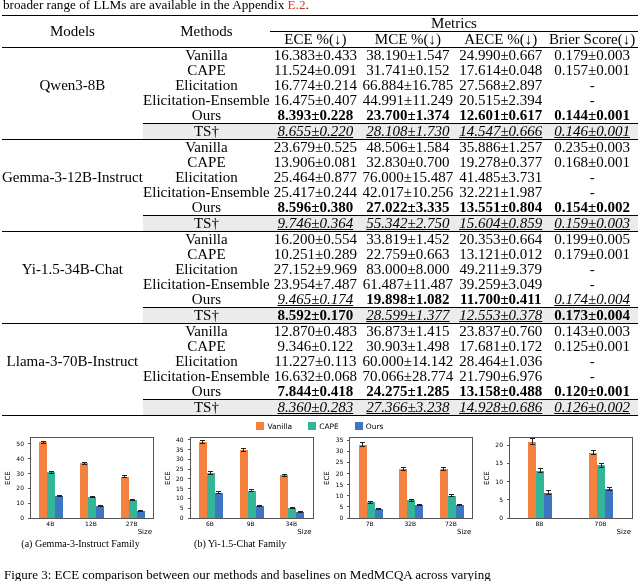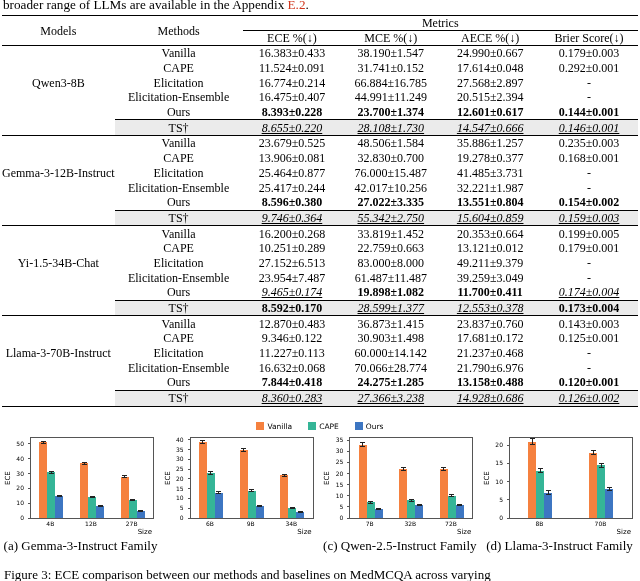--- a/index.html
+++ b/index.html
@@ -1,20 +1,20 @@
 <!DOCTYPE html>
 <html><head>
 <meta charset="utf-8">
 <style>
   html,body{margin:0;padding:0;}
   body{width:640px;height:581px;background:#fff;color:#000;font-family:"Liberation Serif",serif;position:relative;overflow:hidden;}
   .page{position:absolute;inset:0;}
   .intro{position:absolute;top:-3px;left:3px;font-size:13.2px;white-space:nowrap;}
   .intro .link{color:#d0361d;}
-  table.results{position:absolute;top:15px;left:2px;width:636px;border-collapse:collapse;font-size:12px;line-height:1;}
+  table.results{position:absolute;top:15px;left:2px;width:636px;border-collapse:collapse;font-size:15px;line-height:1;}
   th,td{padding:0;margin:0;text-align:center;vertical-align:middle;font-weight:normal;white-space:nowrap;}
   thead th{height:14px;border-bottom:0.8px solid #000;}
   thead tr:first-child th{border-top:1.4px solid #000;}
   tbody td{height:14.7px;}
   tbody tr.group-start td{border-top:0.8px solid #000;}
   .ts-shaded{background:#ebebeb;border-top:0.55px solid #000;}
   tbody:last-of-type tr.ts-row td{border-bottom:1.4px solid #000;}
   .s-b{font-weight:bold;}
   .s-iu{font-style:italic;text-decoration:underline;}
   .figure{position:absolute;top:420px;left:0;width:640px;}
@@ -29,21 +29,21 @@
   .errbar::before,.errbar::after{content:"";position:absolute;left:-2px;width:5px;height:1px;background:#222;}
   .errbar::before{top:0;}
   .errbar::after{bottom:0;}
   .ytickmark{position:absolute;left:-3px;width:3px;height:1px;background:#555;}
   .yticks{position:absolute;left:0;top:2px;width:24px;height:80px;}
   .ytick-label{position:absolute;right:2px;transform:translateY(-50%);font-size:6px;width:100%;text-align:right;}
   .xticks{position:absolute;left:28px;top:85px;width:122px;height:8px;font-size:6px;}
   .xtick-label{position:absolute;transform:translateX(-50%);}
   .ylabel{position:absolute;left:2px;top:50px;transform:rotate(-90deg);transform-origin:left top;font-size:7px;}
   .xlabel{position:absolute;left:28px;top:93px;width:122px;text-align:right;font-size:7px;}
-  .sub-caption{position:absolute;left:0;top:103px;width:100%;text-align:center;font-family:"Liberation Serif",serif;font-size:13px;}
+  .sub-caption{position:absolute;left:0;top:103px;width:100%;text-align:center;font-family:"Liberation Serif",serif;font-size:10px;}
   .main-caption{position:absolute;top:567px;left:4px;width:632px;font-size:13px;white-space:nowrap;}
 </style>
 </head>
 <body>
 
 <div class="page">
 
   <div class="intro"><span>broader range of LLMs are available in the Appendix </span><span class="link">E.2</span><span>.</span></div>
 
   <table class="results">
@@ -75,21 +75,21 @@
           <td class="val s-n">16.383±0.433</td>
           <td class="val s-n">38.190±1.547</td>
           <td class="val s-n">24.990±0.667</td>
           <td class="val s-n">0.179±0.003</td>
         </tr>
         <tr>
           <td class="method">CAPE</td>
           <td class="val s-n">11.524±0.091</td>
           <td class="val s-n">31.741±0.152</td>
           <td class="val s-n">17.614±0.048</td>
-          <td class="val s-n">0.292±0.001</td>
+          <td class="val s-n">0.157±0.001</td>
         </tr>
         <tr>
           <td class="method">Elicitation</td>
           <td class="val s-n">16.774±0.214</td>
           <td class="val s-n">66.884±16.785</td>
           <td class="val s-n">27.568±2.897</td>
           <td class="val s-n">-</td>
         </tr>
         <tr>
           <td class="method">Elicitation-Ensemble</td>
@@ -157,35 +157,35 @@
           <td class="val ts-shaded s-iu">9.746±0.364</td>
           <td class="val ts-shaded s-iu">55.342±2.750</td>
           <td class="val ts-shaded s-iu">15.604±0.859</td>
           <td class="val ts-shaded s-iu">0.159±0.003</td>
         </tr>
       </tbody>
       <tbody>
         <tr class="group-start">
           <td class="model" rowspan="5">Yi-1.5-34B-Chat</td>
           <td class="method">Vanilla</td>
-          <td class="val s-n">16.200±0.268</td>
+          <td class="val s-n">16.200±0.554</td>
           <td class="val s-n">33.819±1.452</td>
           <td class="val s-n">20.353±0.664</td>
           <td class="val s-n">0.199±0.005</td>
         </tr>
         <tr>
           <td class="method">CAPE</td>
           <td class="val s-n">10.251±0.289</td>
           <td class="val s-n">22.759±0.663</td>
           <td class="val s-n">13.121±0.012</td>
           <td class="val s-n">0.179±0.001</td>
         </tr>
         <tr>
           <td class="method">Elicitation</td>
-          <td class="val s-n">27.152±6.513</td>
+          <td class="val s-n">27.152±9.969</td>
           <td class="val s-n">83.000±8.000</td>
           <td class="val s-n">49.211±9.379</td>
           <td class="val s-n">-</td>
         </tr>
         <tr>
           <td class="method">Elicitation-Ensemble</td>
           <td class="val s-n">23.954±7.487</td>
           <td class="val s-n">61.487±11.487</td>
           <td class="val s-n">39.259±3.049</td>
           <td class="val s-n">-</td>
@@ -219,21 +219,21 @@
           <td class="method">CAPE</td>
           <td class="val s-n">9.346±0.122</td>
           <td class="val s-n">30.903±1.498</td>
           <td class="val s-n">17.681±0.172</td>
           <td class="val s-n">0.125±0.001</td>
         </tr>
         <tr>
           <td class="method">Elicitation</td>
           <td class="val s-n">11.227±0.113</td>
           <td class="val s-n">60.000±14.142</td>
-          <td class="val s-n">21.237±0.468</td>
+          <td class="val s-n">28.464±1.036</td>
           <td class="val s-n">-</td>
         </tr>
         <tr>
           <td class="method">Elicitation-Ensemble</td>
           <td class="val s-n">16.632±0.068</td>
           <td class="val s-n">70.066±28.774</td>
           <td class="val s-n">21.790±6.976</td>
           <td class="val s-n">-</td>
         </tr>
         <tr>
@@ -355,20 +355,21 @@
             <div class="errbar" style="left: 101.167px; bottom: 8.7561px; height: 2px;"></div>
             <div class="bar" style="left: 105.667px; width: 8px; height: 5.85366px; background: rgb(61, 118, 194);"></div>
             <div class="errbar" style="left: 109.167px; bottom: 4.85366px; height: 2px;"></div>
           </div>
         <div class="xticks">
             <div class="xtick-label" style="left: 20.3333px;">6B</div>
             <div class="xtick-label" style="left: 61px;">9B</div>
             <div class="xtick-label" style="left: 101.667px;">34B</div>
           </div>
         <div class="xlabel">Size</div>
+        <div class="sub-caption">(b) Yi-1.5-Chat Family</div>
       </div>
       <div class="chart">
         <div class="ylabel">ECE</div>
         <div class="yticks">
             <div class="ytick-label" style="top: 80px;">0</div>
             <div class="ytick-label" style="top: 68.8889px;">5</div>
             <div class="ytick-label" style="top: 57.7778px;">10</div>
             <div class="ytick-label" style="top: 46.6667px;">15</div>
             <div class="ytick-label" style="top: 35.5556px;">20</div>
             <div class="ytick-label" style="top: 24.4444px;">25</div>
@@ -402,21 +403,20 @@
             <div class="errbar" style="left: 101.167px; bottom: 20.6667px; height: 3.11111px;"></div>
             <div class="bar" style="left: 105.667px; width: 8px; height: 13.3333px; background: rgb(61, 118, 194);"></div>
             <div class="errbar" style="left: 109.167px; bottom: 12.2222px; height: 2.22222px;"></div>
           </div>
         <div class="xticks">
             <div class="xtick-label" style="left: 20.3333px;">7B</div>
             <div class="xtick-label" style="left: 61px;">32B</div>
             <div class="xtick-label" style="left: 101.667px;">72B</div>
           </div>
         <div class="xlabel">Size</div>
-        <div class="sub-caption">(c) Qwen-2.5-Instruct Family</div>
       </div>
       <div class="chart">
         <div class="ylabel">ECE</div>
         <div class="yticks">
             <div class="ytick-label" style="top: 80px;">0</div>
             <div class="ytick-label" style="top: 61.8182px;">5</div>
             <div class="ytick-label" style="top: 43.6364px;">10</div>
             <div class="ytick-label" style="top: 25.4545px;">15</div>
             <div class="ytick-label" style="top: 7.27273px;">20</div>
           </div>
@@ -437,20 +437,19 @@
             <div class="bar" style="left: 87.5px; width: 8px; height: 52.7273px; background: rgb(53, 181, 151);"></div>
             <div class="errbar" style="left: 91px; bottom: 50.1818px; height: 5.09091px;"></div>
             <div class="bar" style="left: 95.5px; width: 8px; height: 29.0909px; background: rgb(61, 118, 194);"></div>
             <div class="errbar" style="left: 99px; bottom: 26.9091px; height: 4.36364px;"></div>
           </div>
         <div class="xticks">
             <div class="xtick-label" style="left: 30.5px;">8B</div>
             <div class="xtick-label" style="left: 91.5px;">70B</div>
           </div>
         <div class="xlabel">Size</div>
-        <div class="sub-caption">(d) Llama-3-Instruct Family</div>
       </div>
     </div>
   </div>
 
   <div class="main-caption">Figure 3: ECE comparison between our methods and baselines on MedMCQA across varying</div>
 
 </div>
 
 </body></html>

